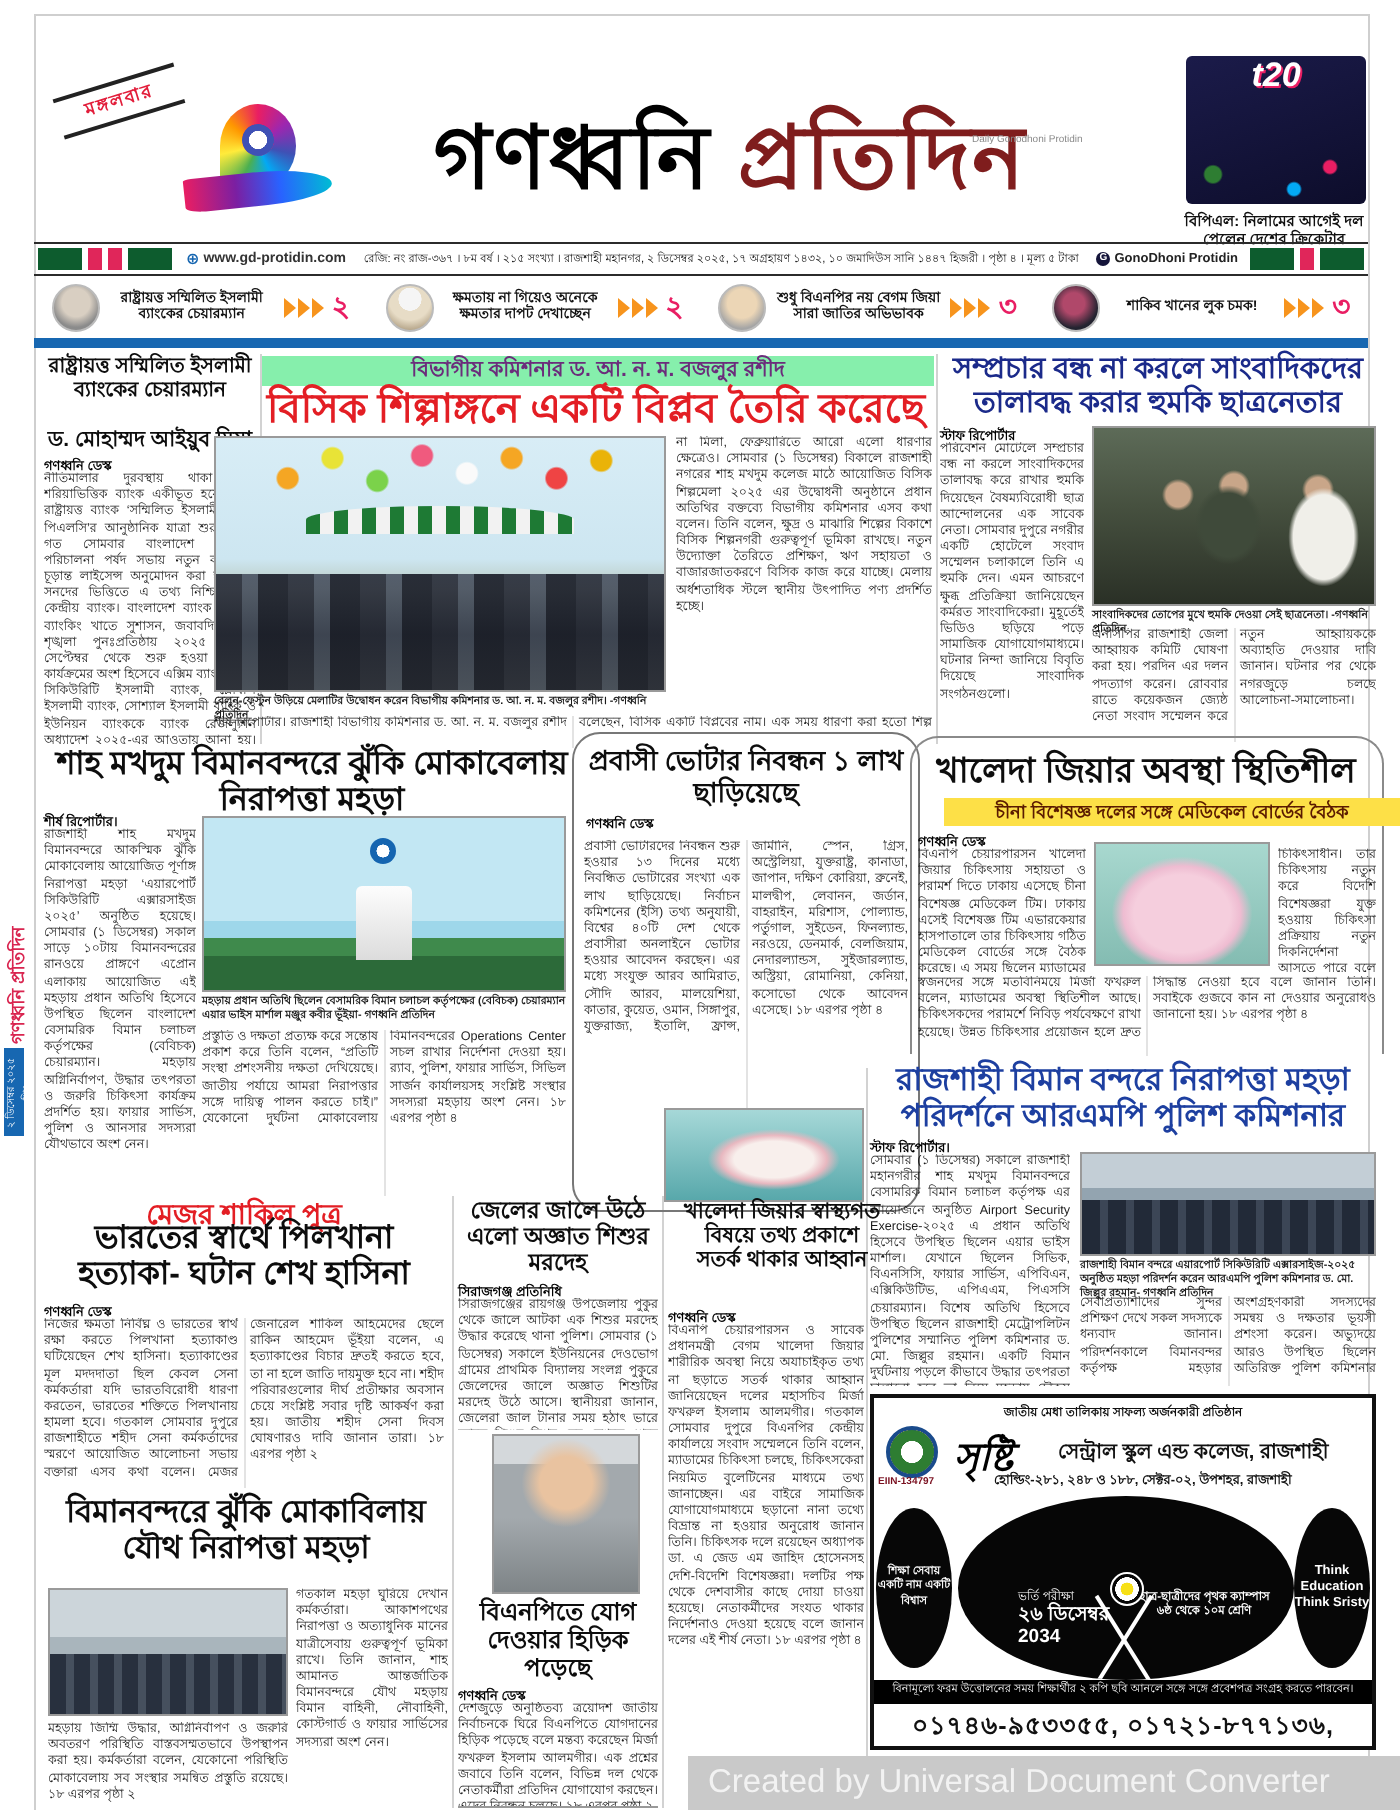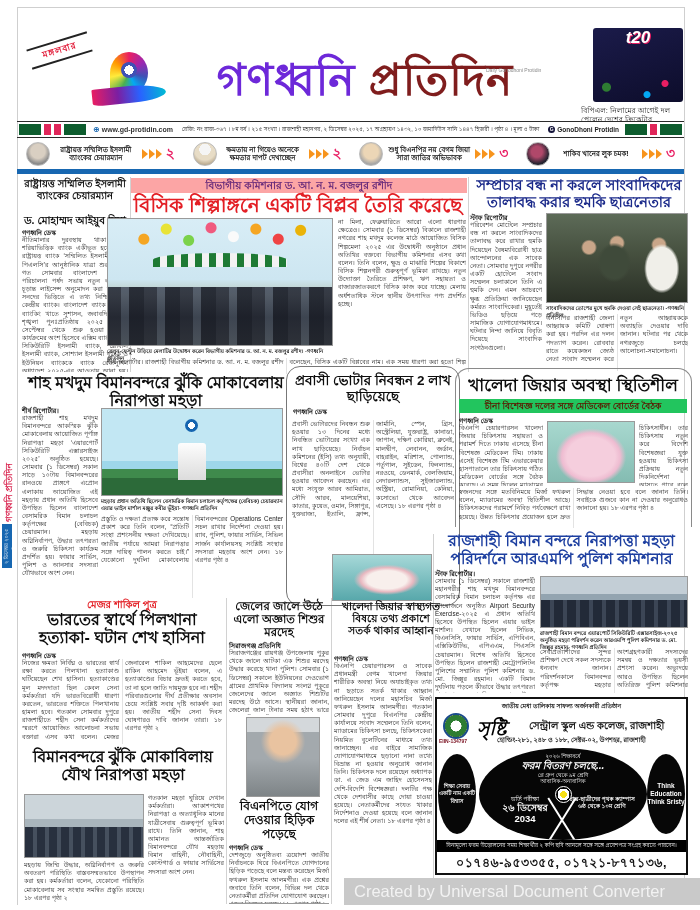--- a/index.html
+++ b/index.html
@@ -13,31 +13,31 @@
   .logo{left:92px;top:52px;width:76px;height:58px}
   .logo .swirl{position:absolute;left:18px;top:0;width:38px;height:42px;border-radius:50% 50% 50% 12%;
        background:conic-gradient(#e91e63,#9c27b0,#3f51b5,#03a9f4,#4caf50,#ffeb3b,#ff9800,#e91e63)}
   .logo .swirl::after{content:"";position:absolute;left:11px;top:10px;width:16px;height:16px;border-radius:50%;
        background:radial-gradient(circle,#fff 0 40%,#3f51b5 41% 70%,#e91e63 71% 100%)}
   .logo .swoosh{position:absolute;left:0;top:34px;width:74px;height:17px;border-radius:10% 100% 80% 30%;
        transform:rotate(-6deg);background:linear-gradient(90deg,#e91e63,#7b1fa2 35%,#2962ff 65%,#00bcd4)}
   .tagline{left:258px;top:40px;width:200px;text-align:center;color:#0b7b45;font-weight:bold;font-size:13px}
   .title{left:150px;top:54px;width:430px;height:52px;line-height:52px;text-align:center;
          font-weight:bold;font-size:44px;white-space:nowrap;letter-spacing:1px}
-  .title .g{color:#6d28d9}.title .r{color:#7f1d1d}
+  .title .g{color:#000000}.title .r{color:#7f1d1d}
   .title-note{left:486px;top:67px;font-size:5px;color:#8a8a8a}
   .bpl{left:593px;top:28px;width:90px;height:74px;background:#14143a;border-radius:3px;overflow:hidden;
        text-align:center;color:#fff;
        background-image:radial-gradient(circle at 15% 80%,#2e7d32 0 4px,transparent 5px),
        radial-gradient(circle at 80% 75%,#e91e63 0 3px,transparent 4px),
        radial-gradient(circle at 60% 90%,#03a9f4 0 3px,transparent 4px),
        linear-gradient(160deg,#1b1b4a,#0d0d2b)}
   .bpl .l1{font-size:25px;font-weight:bold;font-style:italic;margin-top:7px;letter-spacing:1px}
   .bpl .l2{font-size:17px;font-weight:bold;font-style:italic;color:#fff;text-shadow:1px 1px 0 #e91e63}
-  .bpl-cap{left:581px;top:106px;width:112px;font-size:7.5px;font-weight:normal;line-height:1.25}
+  .bpl-cap{left:581px;top:106px;width:112px;text-align:center;font-size:7.5px;font-weight:bold;line-height:1.25}
   
   .infobar{left:17px;top:121px;width:667px;height:17px;border-top:1px solid #2b2b2b;border-bottom:1px solid #2b2b2b;
            display:flex;align-items:center;box-sizing:border-box;padding:0 2px}
   .blk{height:11px;display:inline-block}
   .bg-g{background:#0d5c2e;width:22px}.bg-p{background:#e0265a;width:7px}.gap{width:3px}
   .site{display:flex;align-items:center;margin-left:7px;font-size:7px;font-weight:bold;color:#333;white-space:nowrap}
   .globe{color:#1565b0;font-size:8px;margin-right:2px}
   .reg{flex:1;text-align:center;font-size:5.6px;color:#111;white-space:nowrap;overflow:hidden}
   .social{display:flex;align-items:center;font-size:6.5px;font-weight:bold;color:#222;margin-right:6px;white-space:nowrap}
   .gicon{width:7px;height:7px;border-radius:50%;background:#14143a;color:#fff;font-size:5px;line-height:7px;
@@ -56,21 +56,21 @@
           border-left:6px solid #f7941d;margin-right:1px}
   .tz-n{font-size:14px;font-weight:bold;color:#e91e63}
   .bluebar{left:17px;top:169px;width:667px;height:5px;background:#1767b1}
   
   .hl{font-weight:bold;text-align:center;color:#0d0d0d;line-height:1.15}
   .body{font-size:6.3px;line-height:1.3;text-align:justify;color:#1b1b1b;overflow:hidden}
   .cols2{column-count:2;column-gap:6px;column-rule:1px solid #e3e3e3}
   .byline{font-size:6.5px;font-weight:bold;color:#000}
   .caption{font-size:5.4px;font-weight:bold;color:#1a1a1a;line-height:1.25}
   .photo{overflow:hidden;border:1px solid #9a9a9a;box-sizing:border-box}
-  .kickbar{background:#fca5a5;color:#6b2d7b;font-weight:bold;font-size:10.5px;text-align:center;line-height:15px}
+  .kickbar{background:#86efac;color:#6b2d7b;font-weight:bold;font-size:10.5px;text-align:center;line-height:15px}
   .vrule{width:1px;background:#d2d2d2}
   
   .ph-lead{background:
     radial-gradient(circle at 16% 16%,#f5a623 0 5px,transparent 6px),
     radial-gradient(circle at 26% 8%,#e8e337 0 5px,transparent 6px),
     radial-gradient(circle at 36% 17%,#7bd24a 0 5px,transparent 6px),
     radial-gradient(circle at 46% 7%,#f05a7e 0 5px,transparent 6px),
     radial-gradient(circle at 56% 14%,#fafafa 0 5px,transparent 6px),
     radial-gradient(circle at 66% 8%,#f5a623 0 5px,transparent 6px),
     radial-gradient(circle at 76% 16%,#ef4444 0 5px,transparent 6px),
@@ -122,21 +122,21 @@
   .ad-cir{position:relative;height:92px}
   .wing{position:absolute;top:6px;width:38px;height:80px;background:#070707;color:#fff;border-radius:50%;
         display:flex;align-items:center;justify-content:center;text-align:center;font-weight:bold}
   .wing.l{left:1px;font-size:5.5px;line-height:1.3}
   .wing.r{right:1px;font-size:6.5px;line-height:1.25}
   .cirmain{position:absolute;left:42px;top:0;width:168px;height:92px;background:#060606;border-radius:50%;color:#fff;overflow:hidden}
   .cirmain .dv1,.cirmain .dv2{position:absolute;left:49%;top:46px;width:2px;height:52px;background:#fff}
   .cirmain .dv1{transform:rotate(32deg)}.cirmain .dv2{transform:rotate(-32deg)}
   .cir-top{position:absolute;left:0;top:5px;width:100%;text-align:center;line-height:1.2}
   .cir-top .s{font-size:5.5px}.cir-top .b{font-size:10px;font-weight:bold;font-style:italic}
-  .cir-left{position:absolute;left:14px;top:48px;width:64px;text-align:center;line-height:1.15}
+  .cir-left{position:absolute;left:30px;top:48px;width:64px;text-align:left;line-height:1.15}
   .cir-left .b{font-size:9.5px;font-weight:bold}.cir-left .s{font-size:6px}
   .cir-right{position:absolute;right:12px;top:48px;width:66px;text-align:center;line-height:1.2;font-size:5.8px;font-weight:bold}
   .cir-core{position:absolute;left:76px;top:38px;width:15px;height:15px;border-radius:50%;
             background:radial-gradient(circle,#f7e017 0 30%,#fff 31% 55%,#060606 56% 100%);border:1px solid #fff}
   .ad-strip{background:#000;color:#fff;font-size:5.6px;text-align:center;line-height:1.35;padding:2px 6px}
   .ad-phone{font-size:12.5px;font-weight:bold;text-align:center;margin-top:2px;letter-spacing:.5px}
   
   .wmark{left:344px;top:878px;width:356px;height:27px;background:#c9c9c9;color:#f2f2f2;
          font-size:16.5px;line-height:27px;padding-left:10px;box-sizing:border-box;white-space:nowrap}
   .rbox{border:1px solid #777;border-radius:14px}
@@ -266,48 +266,48 @@
   <div>
     <div class="abs hl" style="left:28px;top:374px;width:256px;font-size:16px">শাহ মখদুম বিমানবন্দরে ঝুঁকি মোকাবেলায় নিরাপত্তা মহড়া</div>
     <div class="abs byline" style="left:22px;top:406px">শীর্ষ রিপোর্টার।</div>
     <div class="abs body" style="left:22px;top:414px;width:76px;height:184px">রাজশাহী শাহ মখদুম বিমানবন্দরে আকস্মিক ঝুঁকি মোকাবেলায় আয়োজিত পূর্ণাঙ্গ নিরাপত্তা মহড়া ‘এয়ারপোর্ট সিকিউরিটি এক্সারসাইজ ২০২৫’ অনুষ্ঠিত হয়েছে। সোমবার (১ ডিসেম্বর) সকাল সাড়ে ১০টায় বিমানবন্দরের রানওয়ে প্রাঙ্গণে এপ্রোন এলাকায় আয়োজিত এই মহড়ায় প্রধান অতিথি হিসেবে উপস্থিত ছিলেন বাংলাদেশ বেসামরিক বিমান চলাচল কর্তৃপক্ষের (বেবিচক) চেয়ারম্যান। মহড়ায় অগ্নিনির্বাপণ, উদ্ধার তৎপরতা ও জরুরি চিকিৎসা কার্যক্রম প্রদর্শিত হয়। ফায়ার সার্ভিস, পুলিশ ও আনসার সদস্যরা যৌথভাবে অংশ নেন।</div>
     <div class="abs photo ph-airport" style="left:101px;top:408px;width:182px;height:88px"></div>
     <div class="abs caption" style="left:101px;top:498px;width:182px">মহড়ায় প্রধান অতিথি ছিলেন বেসামরিক বিমান চলাচল কর্তৃপক্ষের (বেবিচক) চেয়ারম্যান এয়ার ভাইস মার্শাল মঞ্জুর কবীর ভূঁইয়া- গণধ্বনি প্রতিদিন</div>
     <div class="abs body cols2" style="left:101px;top:515px;width:182px;height:83px">প্রস্তুতি ও দক্ষতা প্রত্যক্ষ করে সন্তোষ প্রকাশ করে তিনি বলেন, “প্রতিটি সংস্থা প্রশংসনীয় দক্ষতা দেখিয়েছে। জাতীয় পর্যায়ে আমরা নিরাপত্তার সঙ্গে দায়িত্ব পালন করতে চাই।” যেকোনো দুর্ঘটনা মোকাবেলায় বিমানবন্দরের Operations Center সচল রাখার নির্দেশনা দেওয়া হয়। র‌্যাব, পুলিশ, ফায়ার সার্ভিস, সিভিল সার্জন কার্যালয়সহ সংশ্লিষ্ট সংস্থার সদস্যরা মহড়ায় অংশ নেন। ১৮ এরপর পৃষ্ঠা ৪</div>
   </div>
 
   <div class="abs rbox" style="left:286px;top:366px;width:172px;height:238px">
-    <div class="hl" style="margin-top:6px;font-size:13.5px">প্রবাসী ভোটার নিবন্ধন 2 লাখ ছাড়িয়েছে</div>
+    <div class="hl" style="margin-top:6px;font-size:13.5px">প্রবাসী ভোটার নিবন্ধন ১ লাখ ছাড়িয়েছে</div>
     <div class="byline" style="margin:3px 0 0 6px">গণধ্বনি ডেস্ক</div>
     <div class="body cols2" style="margin:2px 5px 0 5px;height:136px">প্রবাসী ভোটারদের নিবন্ধন শুরু হওয়ার ১৩ দিনের মধ্যে নিবন্ধিত ভোটারের সংখ্যা এক লাখ ছাড়িয়েছে। নির্বাচন কমিশনের (ইসি) তথ্য অনুযায়ী, বিশ্বের ৪০টি দেশ থেকে প্রবাসীরা অনলাইনে ভোটার হওয়ার আবেদন করছেন। এর মধ্যে সংযুক্ত আরব আমিরাত, সৌদি আরব, মালয়েশিয়া, কাতার, কুয়েত, ওমান, সিঙ্গাপুর, যুক্তরাজ্য, ইতালি, ফ্রান্স, জার্মানি, স্পেন, গ্রিস, অস্ট্রেলিয়া, যুক্তরাষ্ট্র, কানাডা, জাপান, দক্ষিণ কোরিয়া, ব্রুনেই, মালদ্বীপ, লেবানন, জর্ডান, বাহরাইন, মরিশাস, পোল্যান্ড, পর্তুগাল, সুইডেন, ফিনল্যান্ড, নরওয়ে, ডেনমার্ক, বেলজিয়াম, নেদারল্যান্ডস, সুইজারল্যান্ড, অস্ট্রিয়া, রোমানিয়া, কেনিয়া, কসোভো থেকে আবেদন এসেছে। ১৮ এরপর পৃষ্ঠা ৪</div>
   </div>
   <div class="abs photo ph-python" style="left:332px;top:554px;width:100px;height:47px"></div>
 
   <div>
     <div class="abs" style="left:455px;top:368px;width:235px;height:158px;border:1px solid #8a8a8a;border-bottom:none;border-radius:14px 14px 0 0"></div>
     <div class="abs hl" style="left:458px;top:376px;width:230px;font-size:17px;white-space:nowrap">খালেদা জিয়ার অবস্থা স্থিতিশীল</div>
-    <div class="abs" style="left:459px;top:399px;width:228px;height:14px;background:#22c55e;color:#5a1a00;font-weight:bold;font-size:9px;text-align:center;line-height:14px">চীনা বিশেষজ্ঞ দলের সঙ্গে মেডিকেল বোর্ডের বৈঠক</div>
+    <div class="abs" style="left:472px;top:399px;width:228px;height:14px;background:#fde047;color:#5a1a00;font-weight:bold;font-size:9px;text-align:center;line-height:14px">চীনা বিশেষজ্ঞ দলের সঙ্গে মেডিকেল বোর্ডের বৈঠক</div>
     <div class="abs byline" style="left:459px;top:416px">গণধ্বনি ডেস্ক</div>
     <div class="abs body" style="left:459px;top:424px;width:84px;height:62px">বিএনপি চেয়ারপারসন খালেদা জিয়ার চিকিৎসায় সহায়তা ও পরামর্শ দিতে ঢাকায় এসেছে চীনা বিশেষজ্ঞ মেডিকেল টিম। ঢাকায় এসেই বিশেষজ্ঞ টিম এভারকেয়ার হাসপাতালে তার চিকিৎসায় গঠিত মেডিকেল বোর্ডের সঙ্গে বৈঠক করেছে। এ সময় ছিলেন ম্যাডামের ব্যক্তিগত চিকিৎসক অধ্যাপক ডা. শাহাবুদ্দিন তালুকদার।</div>
     <div class="abs photo ph-khaleda" style="left:547px;top:421px;width:88px;height:62px"></div>
     <div class="abs body" style="left:639px;top:424px;width:49px;height:62px">চিকিৎসাধীন। তার চিকিৎসায় নতুন করে বিদেশি বিশেষজ্ঞরা যুক্ত হওয়ায় চিকিৎসা প্রক্রিয়ায় নতুন দিকনির্দেশনা আসতে পারে বলে আশাবাদী স্বজনরা। পরিবারের পক্ষ থেকে দোয়া চাওয়া হয়েছে।</div>
     <div class="abs body cols2" style="left:459px;top:488px;width:229px;height:40px">স্বজনদের সঙ্গে মতবিনিময়ে মির্জা ফখরুল বলেন, ম্যাডামের অবস্থা স্থিতিশীল আছে। চিকিৎসকদের পরামর্শে নিবিড় পর্যবেক্ষণে রাখা হয়েছে। উন্নত চিকিৎসার প্রয়োজন হলে দ্রুত সিদ্ধান্ত নেওয়া হবে বলে জানান তিনি। সবাইকে গুজবে কান না দেওয়ার অনুরোধও জানানো হয়। ১৮ এরপর পৃষ্ঠা ৪</div>
   </div>
 
   <div>
     <div class="abs hl" style="left:435px;top:532px;width:253px;font-size:15.5px;color:#1d3fa0">রাজশাহী বিমান বন্দরে নিরাপত্তা মহড়া পরিদর্শনে আরএমপি পুলিশ কমিশনার</div>
     <div class="abs byline" style="left:435px;top:569px">স্টাফ রিপোর্টার।</div>
     <div class="abs body" style="left:435px;top:577px;width:100px;height:116px">সোমবার (১ ডিসেম্বর) সকালে রাজশাহী মহানগরীর শাহ মখদুম বিমানবন্দরে বেসামরিক বিমান চলাচল কর্তৃপক্ষ এর আয়োজনে অনুষ্ঠিত Airport Security Exercise-২০২৫ এ প্রধান অতিথি হিসেবে উপস্থিত ছিলেন এয়ার ভাইস মার্শাল। যেখানে ছিলেন সিভিক, বিএনসিসি, ফায়ার সার্ভিস, এপিবিএন, এক্সিকিউটিভ, এপিএএম, পিএসসি চেয়ারম্যান। বিশেষ অতিথি হিসেবে উপস্থিত ছিলেন রাজশাহী মেট্রোপলিটন পুলিশের সম্মানিত পুলিশ কমিশনার ড. মো. জিল্লুর রহমান। একটি বিমান দুর্ঘটনায় পড়লে কীভাবে উদ্ধার তৎপরতা চালানো হবে তা নিয়ে মহড়ায় চৌকস সমন্বয়, দক্ষতা ও তৎপরতা প্রদর্শিত হয়।</div>
     <div class="abs photo ph-police" style="left:540px;top:576px;width:148px;height:52px"></div>
     <div class="abs caption" style="left:540px;top:630px;width:148px">রাজশাহী বিমান বন্দরে এয়ারপোর্ট সিকিউরিটি এক্সারসাইজ-২০২৫ অনুষ্ঠিত মহড়া পরিদর্শন করেন আরএমপি পুলিশ কমিশনার ড. মো. জিল্লুর রহমান- গণধ্বনি প্রতিদিন</div>
     <div class="abs body cols2" style="left:540px;top:648px;width:148px;height:45px">সেবাপ্রত্যাশীদের সুন্দর প্রশিক্ষণ দেখে সকল সদস্যকে ধন্যবাদ জানান। পরিদর্শনকালে বিমানবন্দর কর্তৃপক্ষ মহড়ার অংশগ্রহণকারী সদস্যদের সমন্বয় ও দক্ষতার ভূয়সী প্রশংসা করেন। অভ্যুদয়ে আরও উপস্থিত ছিলেন অতিরিক্ত পুলিশ কমিশনার (অপস্) নাজমুল হাসান, পিপিএম। ১৮ এরপর পৃষ্ঠা ২</div>
   </div>
 
   <div>
-    <div class="abs hl" style="left:22px;top:599px;width:200px;font-size:10px;color:#e31e24">মেজর শাকিল পুত্র</div>
+    <div class="abs hl" style="left:22px;top:599px;width:200px;font-size:14px;color:#e31e24">মেজর শাকিল পুত্র</div>
     <div class="abs hl" style="left:22px;top:611px;width:200px;font-size:16px">ভারতের স্বার্থে পিলখানা হত্যাকা- ঘটান শেখ হাসিনা</div>
     <div class="abs byline" style="left:22px;top:651px">গণধ্বনি ডেস্ক</div>
     <div class="abs body cols2" style="left:22px;top:659px;width:200px;height:85px">নিজের ক্ষমতা নির্বিঘ্ন ও ভারতের স্বার্থ রক্ষা করতে পিলখানা হত্যাকাণ্ড ঘটিয়েছেন শেখ হাসিনা। হত্যাকাণ্ডের মূল মদদদাতা ছিল কেবল সেনা কর্মকর্তারা যদি ভারতবিরোধী ধারণা করতেন, ভারতের শক্তিতে পিলখানায় হামলা হবে। গতকাল সোমবার দুপুরে রাজশাহীতে শহীদ সেনা কর্মকর্তাদের স্মরণে আয়োজিত আলোচনা সভায় বক্তারা এসব কথা বলেন। মেজর জেনারেল শাকিল আহমেদের ছেলে রাকিন আহমেদ ভূঁইয়া বলেন, এ হত্যাকাণ্ডের বিচার দ্রুতই করতে হবে, তা না হলে জাতি দায়মুক্ত হবে না। শহীদ পরিবারগুলোর দীর্ঘ প্রতীক্ষার অবসান চেয়ে সংশ্লিষ্ট সবার দৃষ্টি আকর্ষণ করা হয়। জাতীয় শহীদ সেনা দিবস ঘোষণারও দাবি জানান তারা। ১৮ এরপর পৃষ্ঠা ২</div>
   </div>
 
   <div>
     <div class="abs hl" style="left:22px;top:748px;width:202px;font-size:15.5px">বিমানবন্দরে ঝুঁকি মোকাবিলায় যৌথ নিরাপত্তা মহড়া</div>
     <div class="abs photo ph-lineup" style="left:24px;top:794px;width:120px;height:64px"></div>
     <div class="abs body" style="left:148px;top:794px;width:76px;height:112px">গতকাল মহড়া ঘুরিয়ে দেখান কর্মকর্তারা। আকাশপথের নিরাপত্তা ও অত্যাধুনিক মানের যাত্রীসেবায় গুরুত্বপূর্ণ ভূমিকা রাখে। তিনি জানান, শাহ আমানত আন্তর্জাতিক বিমানবন্দরে যৌথ মহড়ায় বিমান বাহিনী, নৌবাহিনী, কোস্টগার্ড ও ফায়ার সার্ভিসের সদস্যরা অংশ নেন।</div>
     <div class="abs body" style="left:24px;top:861px;width:120px;height:45px">মহড়ায় জিম্মি উদ্ধার, অগ্নিনির্বাপণ ও জরুরি অবতরণ পরিস্থিতি বাস্তবসম্মতভাবে উপস্থাপন করা হয়। কর্মকর্তারা বলেন, যেকোনো পরিস্থিতি মোকাবেলায় সব সংস্থার সমন্বিত প্রস্তুতি রয়েছে। ১৮ এরপর পৃষ্ঠা ২</div>
@@ -338,26 +338,20 @@
       <div class="ad-eiin">EIIN-134797</div>
       <div class="ad-brand">সৃষ্টি</div>
       <div class="ad-rest">সেন্ট্রাল স্কুল এন্ড কলেজ, রাজশাহী</div>
       <div class="ad-addr">হোল্ডিং-২৮১, ২৪৮ ও ১৮৮, সেক্টর-০২, উপশহর, রাজশাহী</div>
     </div>
     <div class="ad-cir">
       <div class="wing l">শিক্ষা সেবায় একটি নাম একটি বিশ্বাস</div>
       <div class="cirmain">
         <div class="dv1"></div>
         <div class="dv2"></div>
-        <div class="cir-top">
-          <div class="s">২০২৬ শিক্ষাবর্ষে</div>
-          <div class="b">ফরম বিতরণ চলছে...</div>
-          <div class="s">প্লে গ্রুপ থেকে ৯ম শ্রেণি</div>
-          <div class="s">আবাসিক-অনাবাসিক</div>
-        </div>
         <div class="cir-left">
           <div class="s">ভর্তি পরীক্ষা</div>
           <div class="b">২৬ ডিসেম্বর</div>
           <div class="b">2034</div>
         </div>
         <div class="cir-right">ছাত্র-ছাত্রীদের পৃথক ক্যাম্পাস ৬ষ্ঠ থেকে ১০ম শ্রেণি</div>
         <div class="cir-core"></div>
       </div>
       <div class="wing r">Think Education Think Sristy</div>
     </div>

